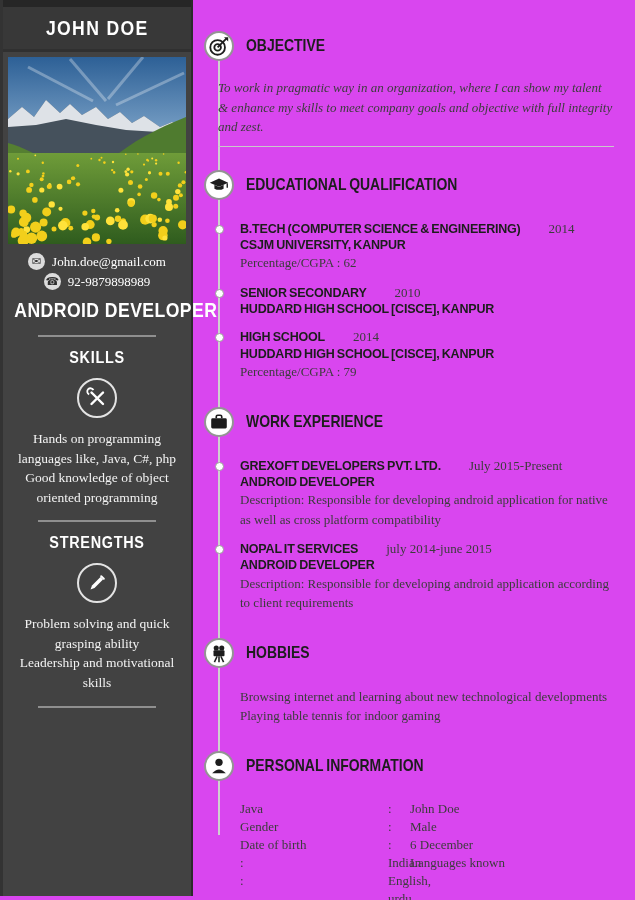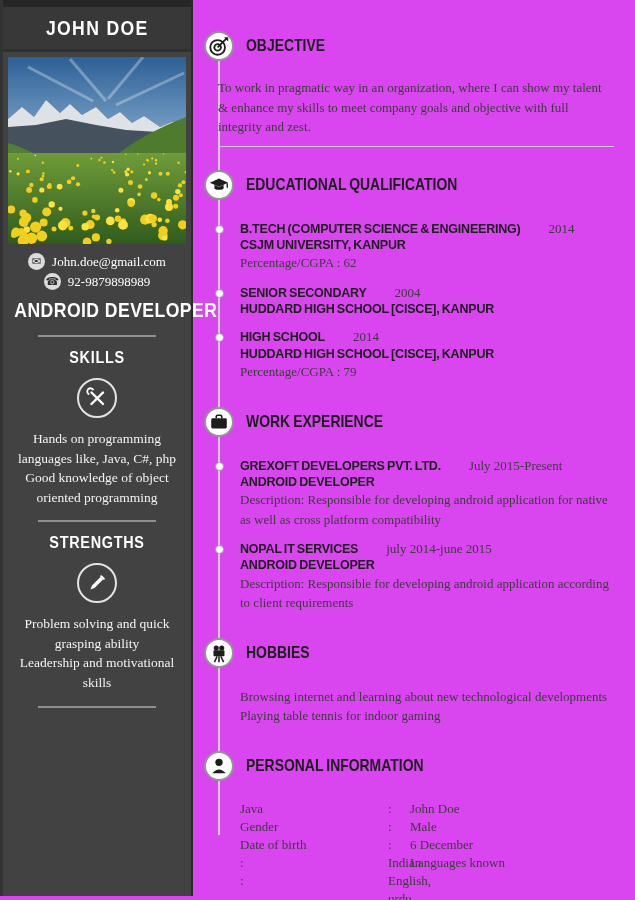--- a/index.html
+++ b/index.html
@@ -36,21 +36,21 @@
   .timeline { position:absolute; left:20px; top:37px; width:2px; height:798px; background:#cfcfcf; }
   .section { position:relative; }
   .section-header { display:flex; align-items:center; gap:12px; margin-left:6px; position:relative; }
   .section-icon { width:30px; height:30px; border:2px solid #949494; border-radius:50%;
                   background:#fff; display:flex; align-items:center; justify-content:center;
                   flex:0 0 30px; position:relative; z-index:1; }
   .section-title { font:700 17px "Liberation Sans", sans-serif; color:#1d1d1d;
                    letter-spacing:0; word-spacing:-1px; transform:scaleX(.82);
                    transform-origin:0 50%; white-space:nowrap; }
   .body-text { font-size:13px; line-height:1.5; color:#3c3c3c; }
-  .objective-text { margin:8px 0 0 20px; width:396px; }
+  .objective-text { margin:8px 0 0 20px; width:396px;font-style:italic; }
   .main-divider { margin:9px 0 0 20px; width:396px; height:1px; background:#c9c9c9; }
   .mt14 { margin-top:14px; } .mt16 { margin-top:16px; }
 
   .entry { position:relative; margin:12px 0 0 42px; }
   .entry::before { content:""; position:absolute; left:-25px; top:4px; width:7px; height:7px;
                    border:1.5px solid #9a9a9a; border-radius:50%; background:#fff; z-index:1; }
   .entry-title-row { display:flex; gap:28px; align-items:baseline;margin-top:11px; }
   .caps { font:700 12.5px/1.3 "Liberation Sans", sans-serif; color:#1d1d1d;
           letter-spacing:-.2px; word-spacing:-1px; }
   .entry-date { font:13px "Liberation Serif", serif; color:#3c3c3c; white-space:nowrap; }
@@ -287,21 +287,21 @@
           <span class="caps">B.TECH (COMPUTER SCIENCE &amp; ENGINEERING)</span>
           <span class="entry-date">2014</span>
         </div>
         <div class="caps">CSJM UNIVERSITY, KANPUR</div>
         <div class="entry-note">Percentage/CGPA : 62</div>
       </div>
 
       <div class="entry mt16">
         <div class="entry-title-row">
           <span class="caps">SENIOR SECONDARY</span>
-          <span class="entry-date">2004</span>
+          <span class="entry-date">2010</span>
         </div>
         <div class="caps">HUDDARD HIGH SCHOOL [CISCE], KANPUR</div>
       </div>
 
       <div class="entry mt16">
         <div class="entry-title-row">
           <span class="caps">HIGH SCHOOL</span>
           <span class="entry-date">2014</span>
         </div>
         <div class="caps">HUDDARD HIGH SCHOOL [CISCE], KANPUR</div>

